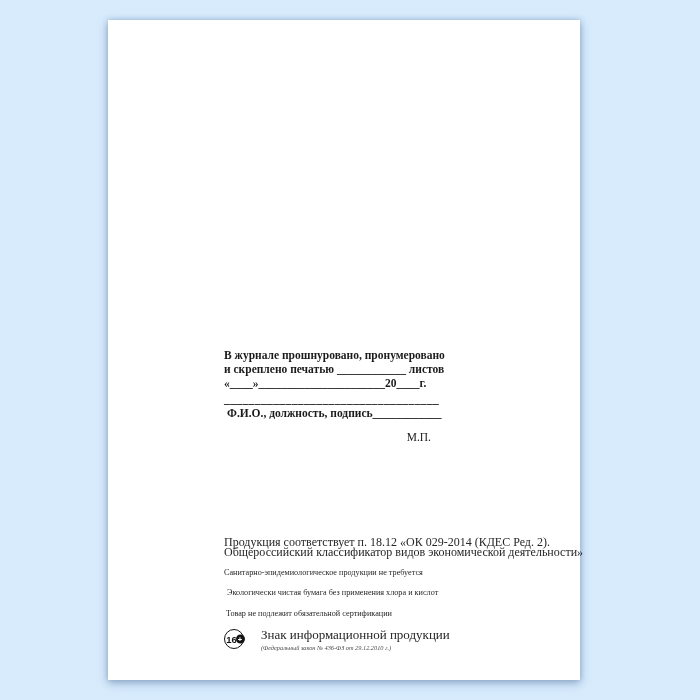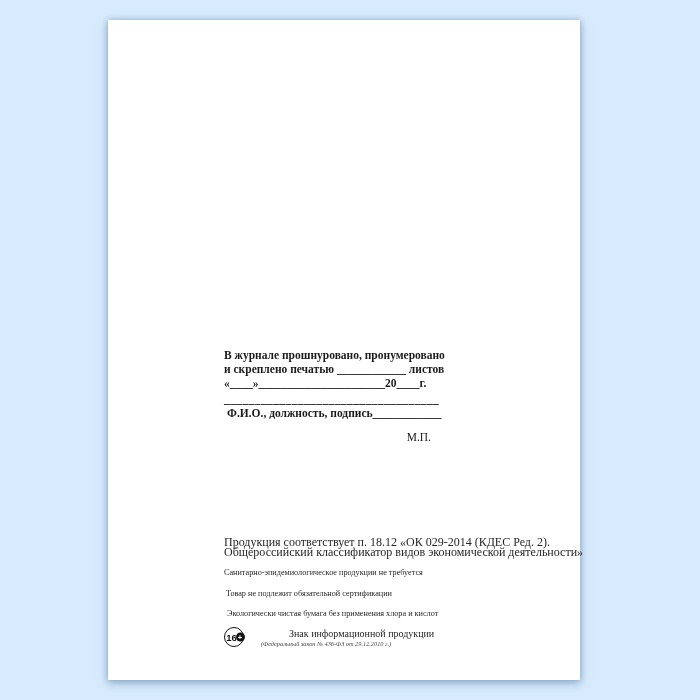--- a/index.html
+++ b/index.html
@@ -74,43 +74,43 @@
   .age-badge .plus{
     position:absolute;
     right:-1.5px; top:50%;
     transform:translateY(-50%);
     width:9px;height:9px;
     background:#141414;border-radius:50%;
     color:#fff;font-size:7.5px;line-height:9px;
     text-align:center;font-weight:700;
   }
   .age-text{margin-left:17px;}
-  .age-label{font-size:10px; color:#262626; white-space:nowrap;margin-left:28px;}
+  .age-label{font-size:13px; color:#262626; white-space:nowrap;}
   .age-law{font-size:6.3px; font-style:italic; color:#4a4a4a; white-space:nowrap; margin-top:1px;}
 </style>
 </head>
 <body>
 
 <div class="sheet">
 
   <div class="cert-block">
     <div class="line">В журнале прошнуровано, пронумеровано</div>
     <div class="line">и скреплено печатью ____________ листов</div>
     <div class="line">«____»______________________20____г.</div>
     <div class="line line-underscores">___________________________________</div>
     <div class="line line-fio">Ф.И.О., должность, подпись____________</div>
     <div class="stamp">М.П.</div>
   </div>
 
   <div class="info-block">
     <div class="okved-1">Продукция соответствует п. 18.12 «ОК 029-2014 (КДЕС Ред. 2).</div>
     <div class="okved-2">Общероссийский классификатор видов экономической деятельности»</div>
     <div class="note note-sanitary">Санитарно-эпидемиологическое продукции не требуется</div>
+    <div class="note note-eco">Экологически чистая бумага без применения хлора и кислот</div>
     <div class="note note-cert">Товар не подлежит обязательной сертификации</div>
-    <div class="note note-eco">Экологически чистая бумага без применения хлора и кислот</div>
 
     <div class="age-row">
       <div class="age-badge">
         <span class="num">16</span>
         <span class="plus">+</span>
       </div>
       <div class="age-text">
         <div class="age-label">Знак информационной продукции</div>
         <div class="age-law">(Федеральный закон № 436-ФЗ от 29.12.2010 г.)</div>
       </div>

